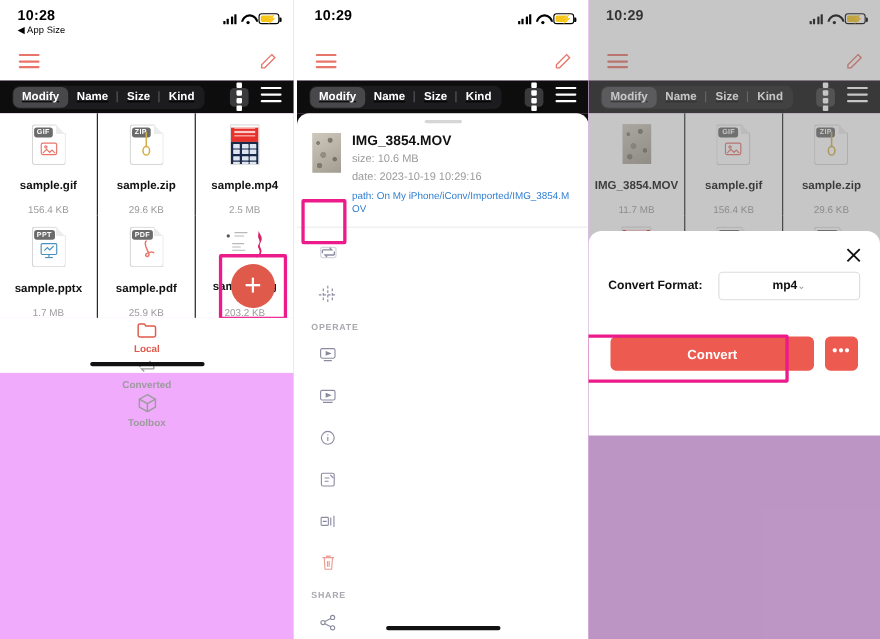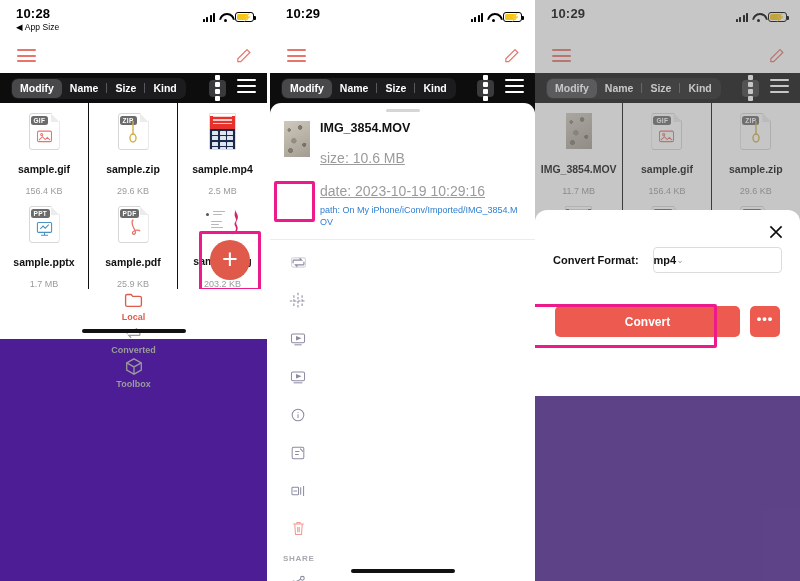--- a/index.html
+++ b/index.html
@@ -8,21 +8,21 @@
     background: #ffffff;
     font-family: "Liberation Sans", sans-serif;
     overflow: hidden;
   }
   .stage { position: relative; width: 800px; height: 581px; background: #fff; display: flex; }
 
   
   .phone {
     position: relative;
     width: 267px; height: 581px;
-    background: #4c1d95;
+    background: #f0abfc;
     overflow: hidden;
     flex: 0 0 auto;
   }
   .phone.p2 { width: 265px; margin-left: 3px; }
   .phone.p3 { width: 265px; }
 
   
   .statusbar {
     height: 40px; background: #fff;
     position: relative;
@@ -49,21 +49,21 @@
 
   
   .topnav { height: 33px; background:#fff; position:relative; }
   .hamb { position:absolute; left:17px; top:9px; width:19px; }
   .hamb span { display:block; height:2px; background:#e8756a; border-radius:1px; margin-bottom:3.5px; }
   .pencil { position:absolute; right:15px; top:7px; width:17px; height:18px; color:#e8756a; }
 
   
   .toolbar {
     height: 30px; background:#0d0d0d; display:flex; align-items:center;
-    padding: 4px 11px; justify-content: space-between;
+    padding: 4px 11px; justify-content: space-between; text-decoration: underline;
   }
   .seg { display:flex; align-items:center; background:#1c1c1e; border-radius:7px; height:21px; padding:0 1px; }
   .seg .it {
     font-size:10.5px; color:#fff; font-weight:bold; padding:0 8px; height:19px;
     display:flex; align-items:center; border-radius:6px; position:relative;
   }
   .seg .it.active { background:#48484a; }
   .seg .sepline { width:1px; height:10px; background:#5a5a5e; }
   .viewbtns { display:flex; align-items:center; gap:11px; }
   .grid-ic { width:17px; height:17px; background:#3a3a3c; border-radius:4px; display:flex; flex-wrap:wrap; align-content:center; justify-content:center; gap:2px; padding:3px; }
@@ -133,41 +133,41 @@
   .tab .tlabel { font-size:9px; font-weight:bold; color:#9b9b9b; }
   .tab.active .tlabel { color:#e05a4b; }
   .homebar { position:absolute; left:50%; transform:translateX(-50%); bottom:6px; width:104px; height:4px; background:#111; border-radius:3px; }
 
   
   .sheet2 { position:absolute; left:0; right:0; top:103px; bottom:0; background:#fff; border-radius:11px 11px 0 0; overflow:hidden; }
   .grabber { width:34px; height:3px; background:#d6d6d6; border-radius:2px; margin:6px auto 0; }
   .detailrow { display:flex; padding:9px 12px 10px 14px; gap:10px; border-bottom:1px solid #ececec; }
   .detailtxt { flex:1; min-width:0; }
   .dtitle { font-size:12.5px; font-weight:bold; color:#111; }
-  .dmeta { font-size:14px; color:#9b9b9b; margin-top:14px; line-height:1.35;text-decoration:underline; }
+  .dmeta { font-size:10px; color:#9b9b9b; margin-top:3px; line-height:1.35; }
   .dpath { font-size:9px; color:#2f7fd1; margin-top:3.5px; line-height:1.35; word-break:break-all; }
 
   .actioncol { padding:6px 0 0 0; }
   .acticon { width:34px; height:34px; margin:0 0 4px 11px; display:flex; align-items:center; justify-content:center; color:#8b8ba0; }
   .acticon.first { margin-left:11px; }
   .acticon.trash { color:#ef9a93; }
   .sectlabel { font-size:8px; color:#a8a8b0; font-weight:bold; letter-spacing:.7px; margin:8px 0 3px 13px; }
 
   
   .hl { position:absolute; border:3.5px solid #ec1a8a; border-radius:2px; pointer-events:none; }
   .modal {
     position:absolute; left:0; right:0; top:210px; height:186px;
     background:#fff; border-radius:12px 12px 0 0; padding:0 18px;
   }
   .modal-x { position:absolute; right:16px; top:14px; width:16px; height:16px; color:#111; }
   .mrow { display:flex; align-items:center; gap:14px; padding-top:37px; }
   .mlabel { font-size:11px; font-weight:bold; color:#111; white-space:nowrap; }
   .mselect {
     flex:1; height:26px; border:1px solid #dcdcdc; border-radius:4px; background:#fff;
-    display:flex; align-items:center; 
+    display:flex; align-items:center; justify-content:center; 
   }
   .mselect .mval { font-size:11px; font-weight:bold; color:#111; }
   .mselect .chev { color:#9b9b9b; font-size:9px; }
   .mbtns { display:flex; align-items:center; gap:10px; margin-top:21px; padding:12px 2px; }
   .btn-convert {
     flex:1; height:31px; background:#ed5a4f; border-radius:5px;
     display:flex; align-items:center; justify-content:center;
     color:#fff; font-size:12px; font-weight:bold;
   }
   .btn-more {
@@ -439,20 +439,21 @@
               <path d="M4 8v4M18 14v-4"></path>
               <rect x="2" y="5" width="18" height="12" rx="2" opacity=".35"></rect>
             </svg>
         </div>
         <div class="acticon">
           <svg width="18" height="18" viewBox="0 0 22 22" fill="none" stroke="#8b8ba0" stroke-width="1.3">
               <path d="M11 1v20M1 11h20M6 4v14M16 4v14" stroke-dasharray="3 2"></path>
             </svg>
         </div>
 
+        <div class="sectlabel">OPERATE</div>
         <div class="acticon">
           <svg width="16" height="16" viewBox="0 0 22 22" fill="none" stroke="#8b8ba0" stroke-width="1.4">
               <rect x="2" y="4" width="18" height="12" rx="2"></rect>
               <path d="M9 8l5 2-5 2z" fill="#8b8ba0"></path>
               <path d="M6 19h10"></path>
             </svg>
         </div>
         <div class="acticon">
           <svg width="16" height="16" viewBox="0 0 22 22" fill="none" stroke="#8b8ba0" stroke-width="1.4">
               <rect x="2" y="4" width="18" height="12" rx="2"></rect>

